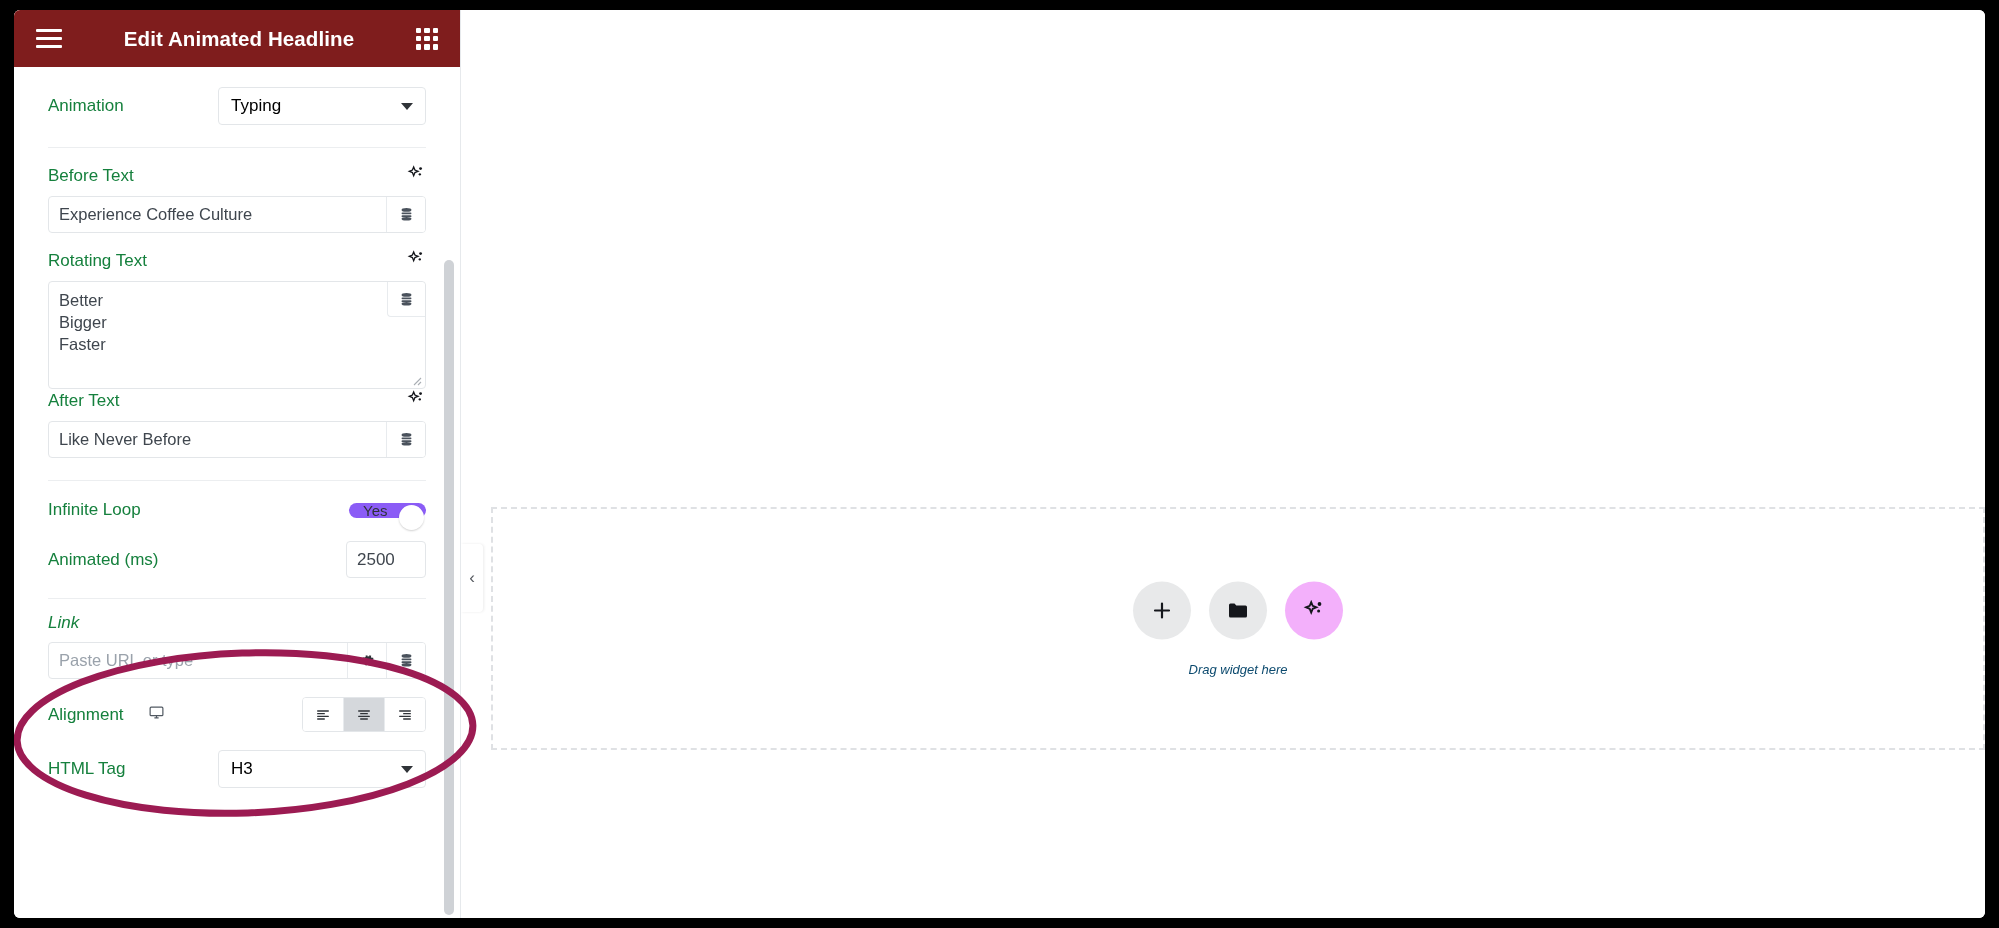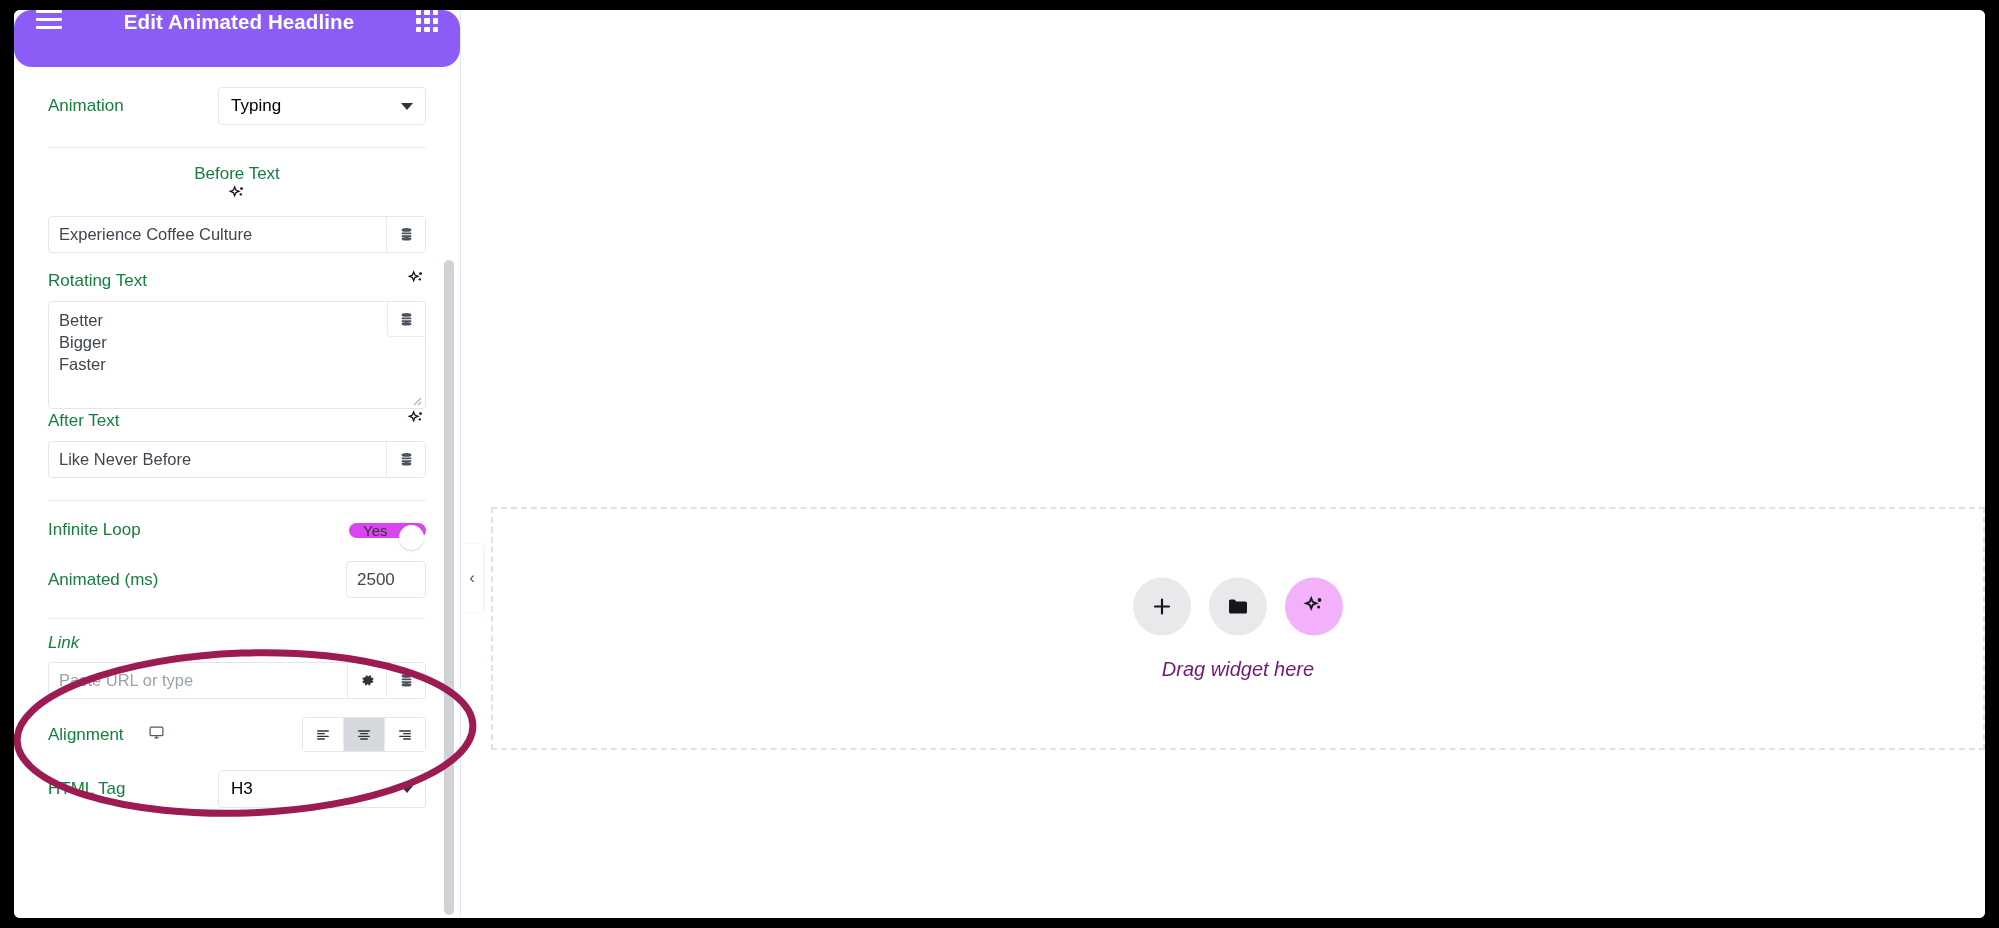--- a/index.html
+++ b/index.html
@@ -22,25 +22,24 @@
   #panel {
     position: absolute; left: 0; top: 0;
     width: 447px; height: 908px;
     background: #ffffff;
     border-right: 1px solid #e6e9ec;
     box-sizing: border-box;
   }
   #panel-header {
     position: relative;
     height: 57px;
-    background: #8b5cf6;
-    display: flex; 
+    background: #7f1d1d;
+    display: flex; align-items: center;
     padding: 0 22px;
     box-sizing: border-box;
-    border-radius: 18px;
   }
   #panel-title {
     flex: 1;
     text-align: center;
     color: #ffffff;
     font-size: 20.5px;
     font-weight: bold;
     letter-spacing: 0.1px;
   }
   .hamburger { width: 26px; display:flex; flex-direction:column; gap:5px; cursor:pointer;}
@@ -160,21 +159,21 @@
   }
 
   .sparkle-label-row {
     display:flex; align-items:center; justify-content:space-between;
   }
 
   
   .toggle {
     width: 77px; height: 15px;
     border-radius: 15px;
-    background: #d946ef;
+    background: #8b5cf6;
     position: relative;
     display: flex; align-items: center;
     cursor: pointer;
   }
   .toggle .t-label {
     position:absolute; left: 14px;
     font-size: 15px; color: #2f3338; font-weight: 500;
   }
   .toggle .knob {
     position:absolute; right: 2px; top: 2px;
@@ -286,23 +285,23 @@
     margin-bottom: 22px;
   }
   .circ-btn {
     width: 58px; height: 58px; border-radius: 50%;
     background: #e8e9ea;
     display:flex; align-items:center; justify-content:center;
     cursor: pointer;
   }
   .circ-btn.ai { background: #f3b0fb; }
   #dz-text {
-    font-size: 20px;
+    font-size: 13px;
     font-style: italic;
-    color: #701a75;
+    color: #0c4a6e;
     margin-top: 17px;
   }
 
   
   #annotation {
     position: absolute;
     left: -4px; top: 637px;
     width: 470px; height: 172px;
     pointer-events: none;
     z-index: 20;
@@ -340,21 +339,21 @@
       <div class="row" style="margin-top:20px;">
         <span class="label">Animation</span>
         <div class="select">
           <span>Typing</span>
           <span class="caret"></span>
         </div>
       </div>
 
       <div class="divider" style="margin-top:22px;"></div>
 
-      <div class="sparkle-label-row" style="margin-top:16px;flex-direction:column;">
+      <div class="sparkle-label-row" style="margin-top:16px;">
         <span class="label">Before Text</span>
         <span>
           <svg width="20" height="20" viewBox="0 0 24 24">
               <path d="M9.2 3.6l1.5 3.7 3.7 1.5-3.7 1.5-1.5 3.7-1.5-3.7L4 8.8l3.7-1.5z" fill="none" stroke="#15171c" stroke-width="1.6"></path>
               <circle cx="17.5" cy="5.5" r="1.7" fill="#15171c"></circle>
               <circle cx="16.6" cy="12.4" r="1.4" fill="#15171c"></circle>
             </svg>
         </span>
       </div>
       <div class="field-wrap" style="margin-top:8px;">

